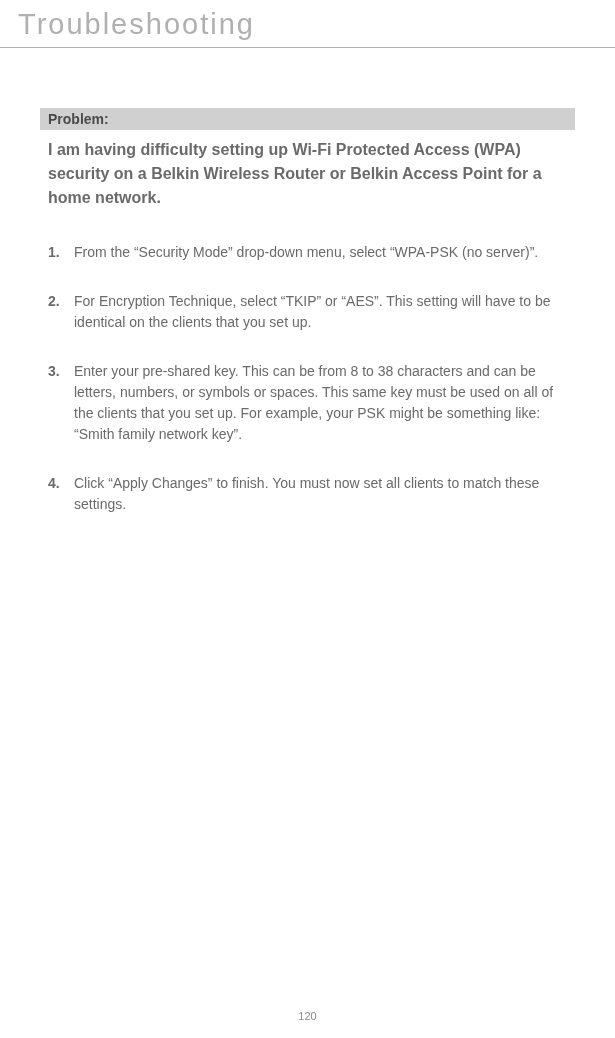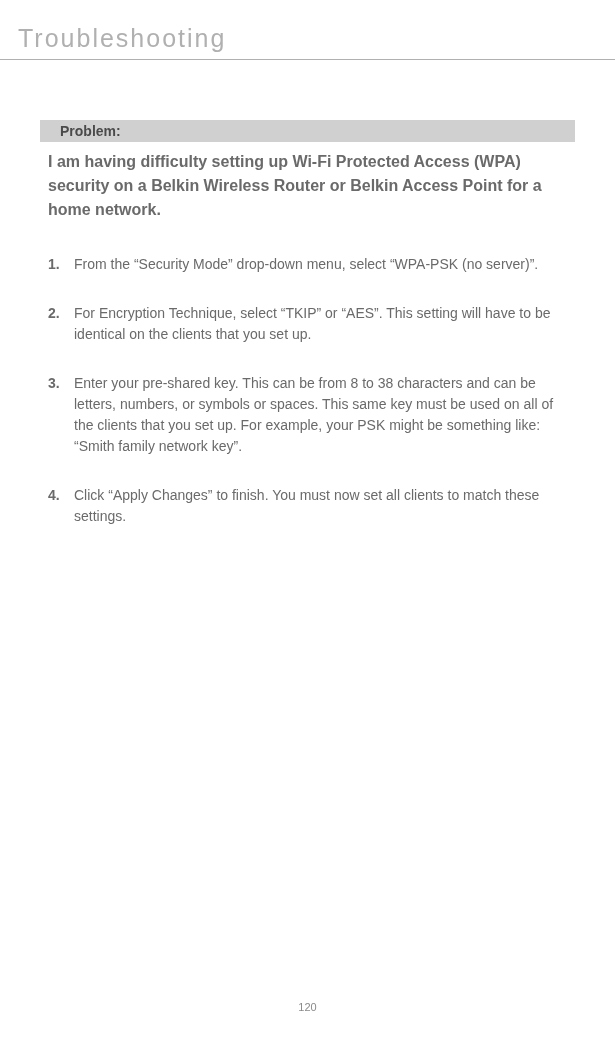--- a/index.html
+++ b/index.html
@@ -9,38 +9,38 @@
     }
     body {
       width: 615px;
       height: 1038px;
       font-family: Arial, Helvetica, sans-serif;
       background: #ffffff;
       position: relative;
     }
     .page-header {
       color: #b0b0b0;
-      font-size: 25px;
+      font-size: 29px;
       letter-spacing: 2px;
-      padding: 24px 0 6px 18px;
+      padding: 8px 0 6px 18px;
       font-weight: 400;
     }
     .header-line {
       border: none;
       border-top: 1px solid #b0b0b0;
       margin: 0;
     }
     .content {
       padding: 60px 40px 0 40px;
     }
     .section-label {
       background: #d0d0d0;
       font-weight: bold;
       font-size: 14px;
-      padding: 3px 20px;
+      padding: 3px 8px;
       color: #4a4a4a;
       margin-bottom: 6px;
     }
     .problem-text {
       color: #6a6a6a;
       font-weight: bold;
       font-size: 16px;
       line-height: 1.5;
       padding: 2px 8px 0 8px;
       margin-bottom: 28px;
@@ -59,21 +59,21 @@
     .item-number {
       font-weight: bold;
       min-width: 26px;
       flex-shrink: 0;
     }
     .item-text {
       font-weight: normal;
     }
     .page-number {
       position: absolute;
-      bottom: 25px;
+      bottom: 16px;
       width: 100%;
       text-align: center;
       color: #8a8a8a;
       font-size: 11px;
     }
   </style>
 </head>
 <body>
 
 <div class="page-header">Troubleshooting</div>

